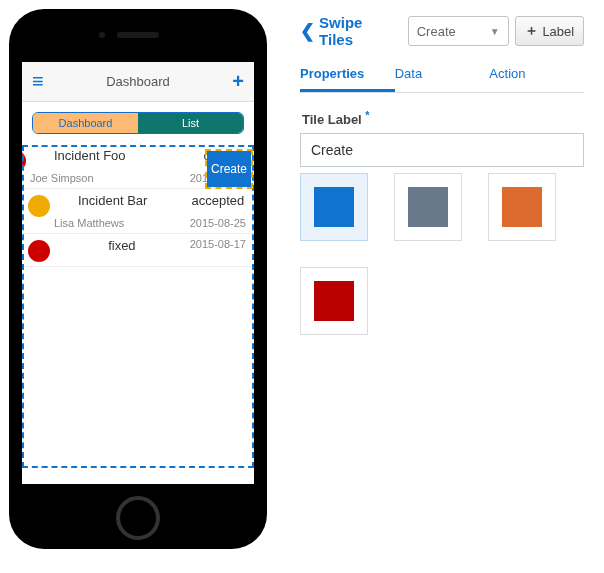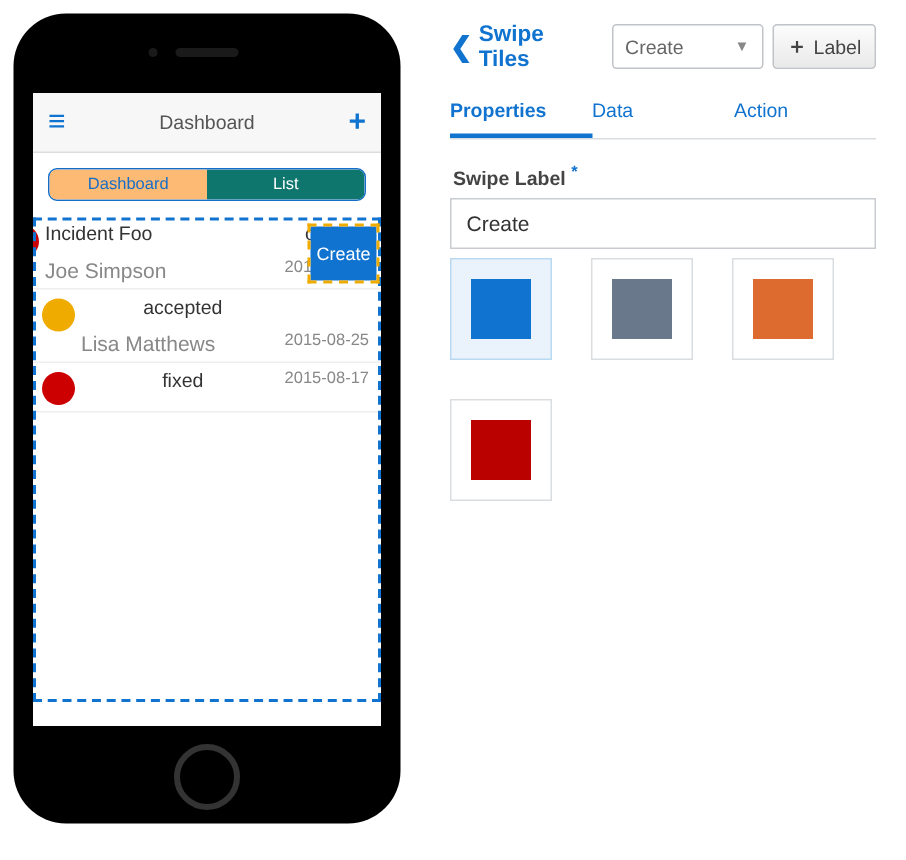--- a/index.html
+++ b/index.html
@@ -28,23 +28,23 @@
 
   .seg-wrap { padding:10px; }
   .seg { display:flex; border:1px solid #146dc9; border-radius:6px; overflow:hidden; font-size:11px; }
   .seg > div { flex:1; text-align:center; padding:4px 0; }
   .seg .off { color:#146dc9; background:#fdba74; }
   .seg .on { color:#fff; background:#0f766e; }
 
   .list { }
   .row { display:grid; grid-template-columns:26px 1fr auto; padding:4px 8px 4px 6px; border-bottom:1px solid #eee; row-gap:0; align-items:start; }
   .row .dot { width:22px; height:22px; border-radius:50%; margin-top:2px; }
-  .row .t1 { color:#333; }
+  .row .t1 { color:#333;margin-left:24px; }
   .row .r1 { color:#333; text-align:center; }
-  .row .t2 { color:#888; font-size:14px; grid-column:2; }
+  .row .t2 { color:#888; font-size:11px; grid-column:2; }
   .row .r2 { color:#888; font-size:11px; grid-column:3; text-align:right; }
 
   
   .swipe-select { position:absolute; left:0; right:0; top:83px; bottom:16px; border:2px dashed #1073cf; pointer-events:none; }
   .swipe-tile-ghost {
     position:absolute; right:3px; top:89px; width:44px; height:36px;
     background:#1073cf; color:#fff; font-size:12px;
     display:flex; align-items:center; justify-content:center;
     outline:2px dashed #f0ab00; outline-offset:0;
   }
@@ -107,20 +107,21 @@
       <div class="list">
         <div class="row row-shift">
           <span class="dot" style="background:#cc0000"></span>
           <span class="t1">Incident Foo</span>
           <span class="r1">open</span>
           <span class="t2">Joe Simpson</span>
           <span class="r2">2015-08-20</span>
         </div>
         <div class="row">
           <span class="dot" style="background:#f0ab00"></span>
+          <span class="t1">Incident Bar</span>
           <span class="r1">accepted</span>
           <span class="t2">Lisa Matthews</span>
           <span class="r2">2015-08-25</span>
         </div>
         <div class="row">
           <span class="dot" style="background:#cc0000"></span>
           <span class="r1">fixed</span>
           <span class="r2">2015-08-17</span>
         </div>
       </div>
@@ -150,21 +151,21 @@
     </div>
   </div>
 
   <div class="tabs">
     <div class="tab active">Properties</div>
     <div class="tab">Data</div>
     <div class="tab">Action</div>
   </div>
 
   <div class="field-label">
-    <span>Swipe Label</span> <span class="req">*</span>
+    <span>Tile Label</span> <span class="req">*</span>
   </div>
   <input class="input" value="Create" style="">
 
   <div class="swatches">
     <div class="sw-wrap sel">
         <div class="sw" style="background:#1073cf"></div>
       </div>
     <div class="sw-wrap">
         <div class="sw" style="background:#69788a"></div>
       </div>

